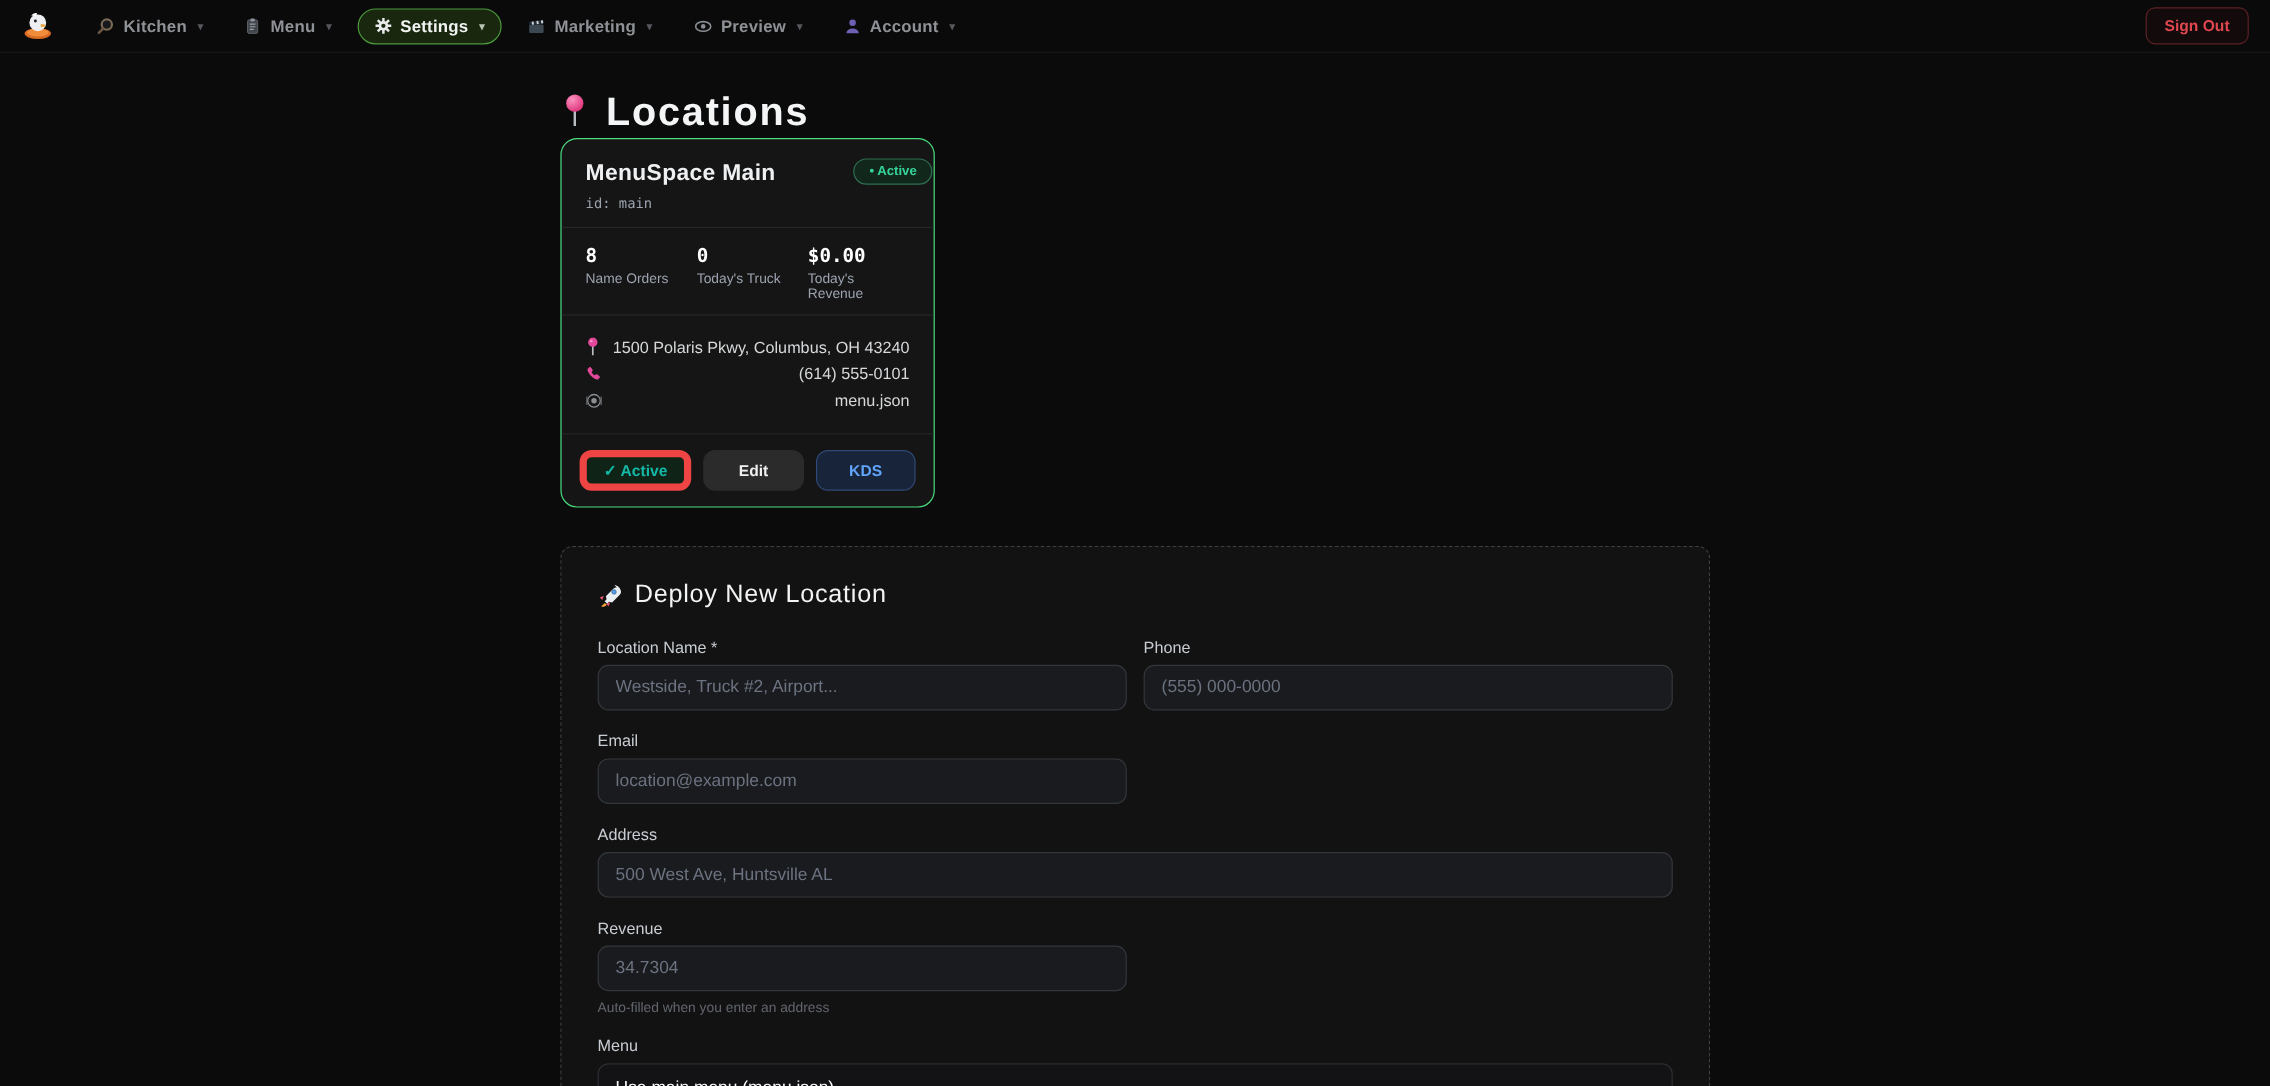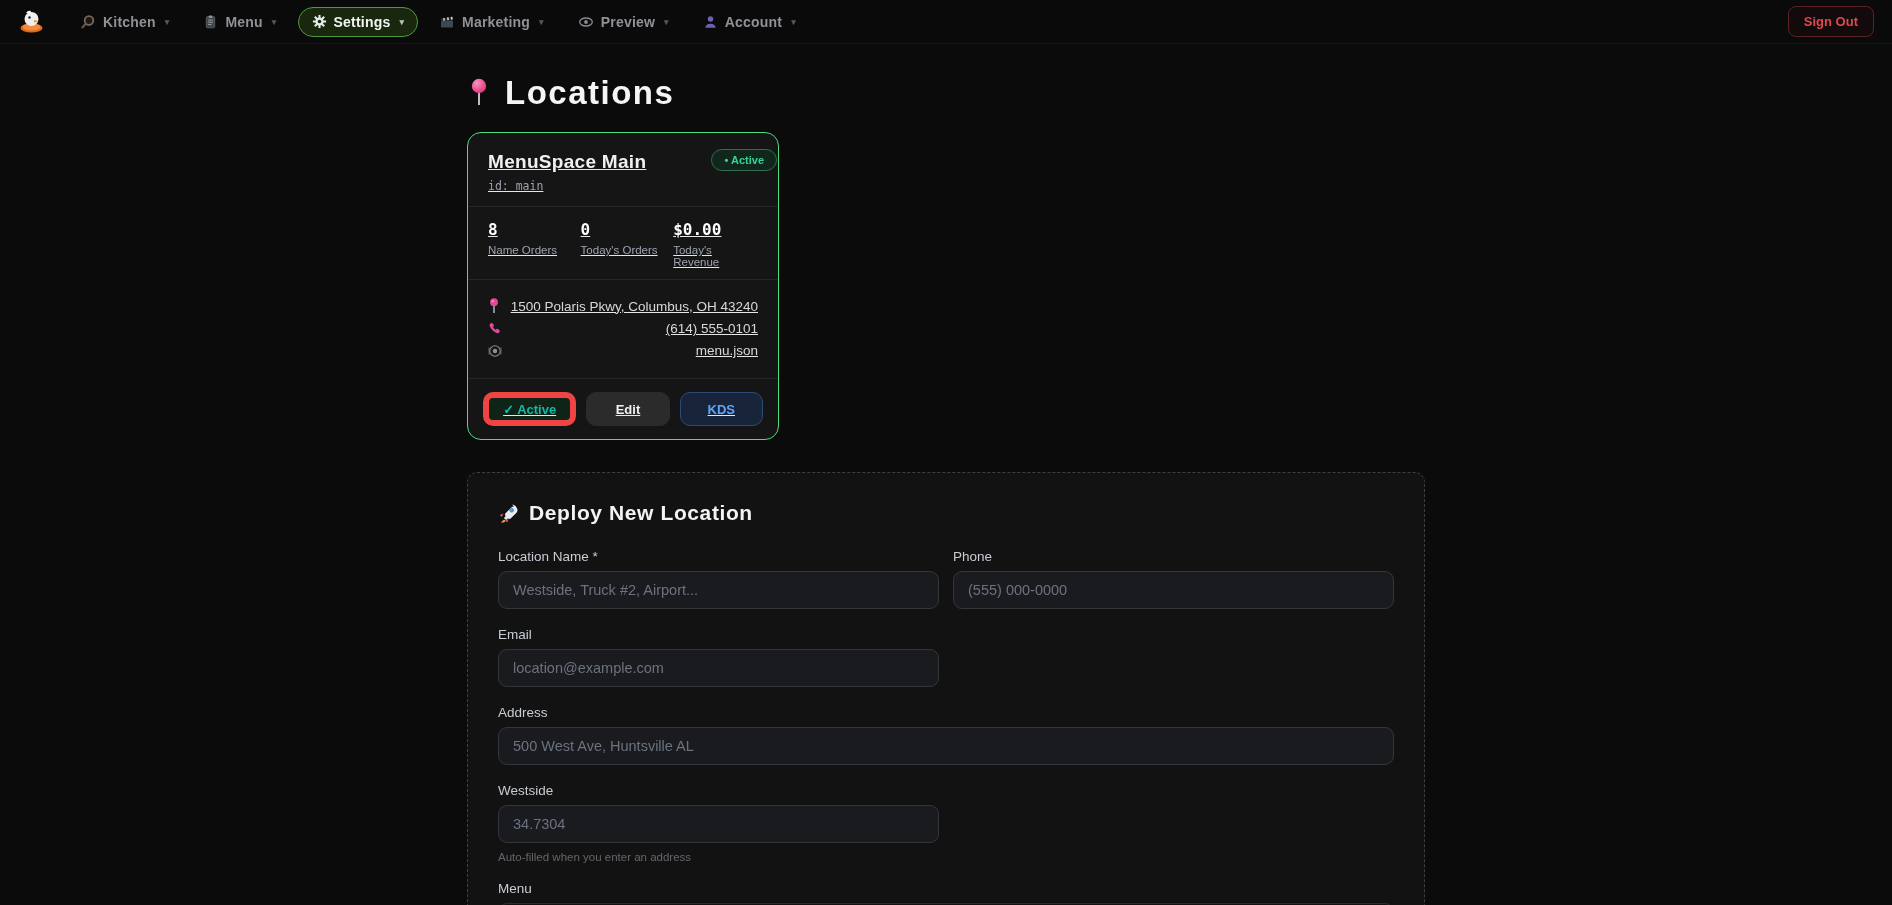--- a/index.html
+++ b/index.html
@@ -35,24 +35,23 @@
     font-family:"Liberation Sans", sans-serif;
   }
   
   .content { width:958px; margin:0 auto; }
   .page-title {
     margin-top:30px; display:flex; align-items:center; gap:14px;
     font-size:33px; font-weight:800; letter-spacing:1.5px; color:#f4f5f6;
   }
   
   .loc-card {
-    margin-top:20px; width:312px;
+    margin-top:3px; width:312px;
     background:#151515; border:1.5px solid #4ade80; border-radius:14px;
     overflow:hidden;
-    text-decoration:underline;
   }
   .loc-head { position:relative; padding:18px 18px 13px 20px; }
   .loc-name { font-size:19px; font-weight:800; letter-spacing:.3px; color:#eef0f2; }
   .loc-id {
     margin-top:6px; font-family:"DejaVu Sans Mono", monospace;
     font-size:11.5px; color:#9ca3af;
   }
   .status-badge {
     position:absolute; top:16px; right:1px;
     padding:4px 12px; border-radius:999px;
@@ -82,21 +81,21 @@
   .btn-active { background:#0f2417; border:6px solid #ef4444; color:#14b8a6; }
   .btn-edit   { background:#2b2b2b; border:1px solid #2b2b2b; color:#f0f0f0; }
   .btn-kds    { background:#18243a; border:1px solid #2f4a77; color:#60a5fa; }
   
   .deploy {
     margin-top:32px; border:1.5px dashed #3f3f3f; border-radius:10px;
     background:#121212; padding:28px 30px 30px;
   }
   .deploy-title {
     display:flex; align-items:center; gap:10px;
-    font-size:21px; font-weight:700; letter-spacing:.6px; color:#f2f3f5;
+    font-size:21px; font-weight:400; letter-spacing:.6px; color:#f2f3f5;
   }
   .deploy-form { margin-top:24px; }
   .form-row { display:grid; grid-template-columns:1fr 1fr; column-gap:14px; }
   .field { margin-bottom:18px; }
   .field.half { width:calc(50% - 7px); }
   .field label {
     display:block; font-size:13.5px; color:#c8cdd3; margin-bottom:7px;
   }
   .field input {
     width:100%; height:38px; border-radius:9px;
@@ -241,21 +240,21 @@
     </div>
     <div class="divider"></div>
 
     <div class="loc-stats">
       <div class="stat">
         <div class="stat-value">8</div>
         <div class="stat-label">Name Orders</div>
       </div>
       <div class="stat">
         <div class="stat-value">0</div>
-        <div class="stat-label">Today's Orders</div>
+        <div class="stat-label">Today's Truck</div>
       </div>
       <div class="stat">
         <div class="stat-value">$0.00</div>
         <div class="stat-label">Today's Revenue</div>
       </div>
     </div>
     <div class="divider"></div>
 
     <div class="loc-contact">
       <div class="contact-row">
@@ -328,21 +327,21 @@
         <input type="text" placeholder="location@example.com" style="">
       </div>
 
       <div class="field">
         <label>Address</label>
         <input type="text" placeholder="500 West Ave, Huntsville AL" style="">
       </div>
 
       <div class="form-row">
         <div class="field">
-          <label>Westside</label>
+          <label>Revenue</label>
           <input type="text" placeholder="34.7304" style="">
           <div class="hint">Auto-filled when you enter an address</div>
         </div>
       </div>
 
       <div class="field">
         <label>Menu</label>
         <div class="select-wrap">
           <select>
             <option>Use main menu (menu.json)</option>

